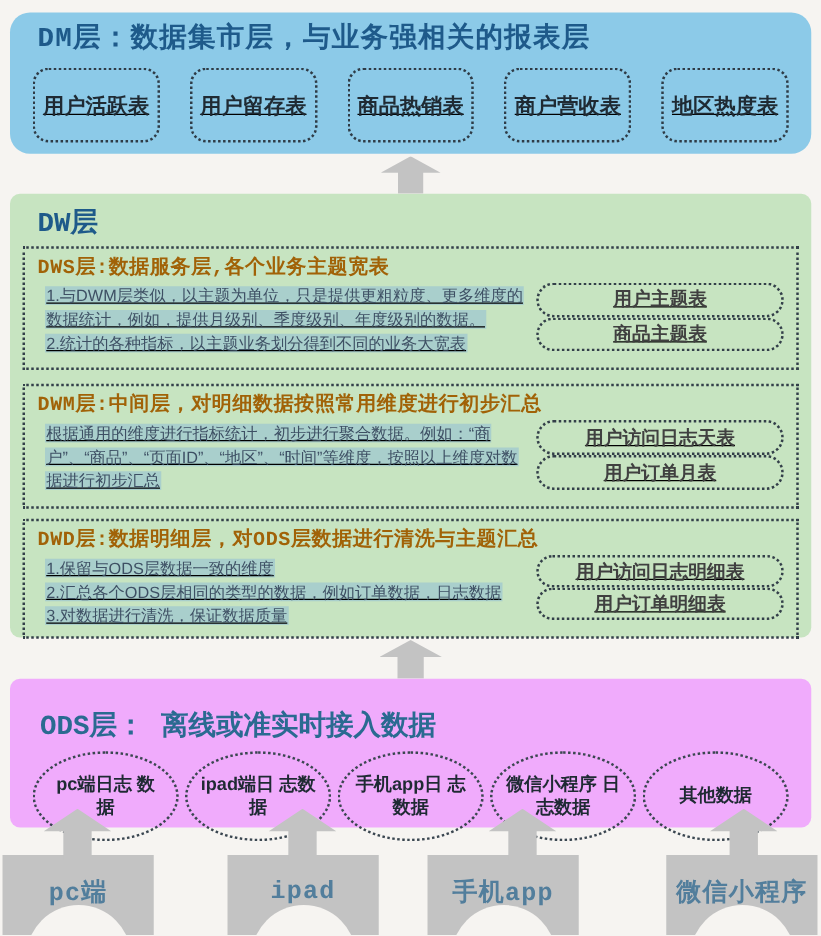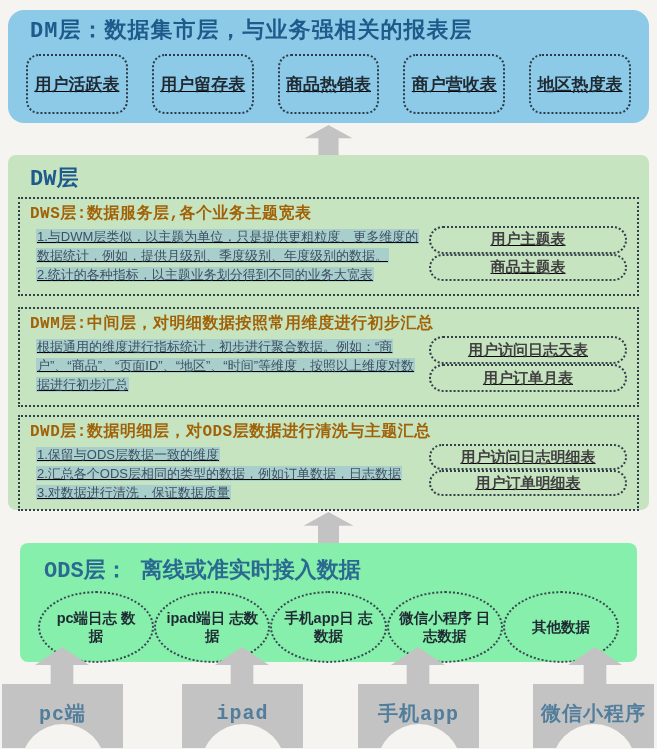--- a/index.html
+++ b/index.html
@@ -54,22 +54,22 @@
   .pill {
     height:30px; border:2px dotted #333f49; border-radius:16px;
     display:flex; align-items:center; justify-content:center;
     font-size:15px; font-weight:bold; color:#404040;
   }
 
   
   .gap2 { height:33px; display:flex; align-items:flex-end; justify-content:center; }
   .gap2 .arrow-up { width:50px; height:31px; }
   .ods {
-    margin:0 20px; height:119px; border-radius:8px;
-    background:#86efac; padding:12px 18px 0 18px; position:relative; z-index:1;
+    margin:0 8px; height:119px; border-radius:8px;
+    background:#f0abfc; padding:22px 18px 0 18px; position:relative; z-index:1;
   }
   .ods-title { color:#2a6a91; font-weight:bold; font-size:22px; padding-left:6px; }
   .oval-row { display:flex; justify-content:space-between; margin-top:6px; position:relative; z-index:3; }
   .oval {
     width:117px; height:72px; border:2px dotted #3a4650; border-radius:50%;
     display:flex; align-items:center; justify-content:center; text-align:center;
     font-size:14.5px; font-weight:bold; color:#1f2a33; padding:4px 10px; line-height:1.25;
     background:transparent;
   }
 
@@ -178,21 +178,21 @@
     <div class="dev-arrow arrow-up" style="left:568px"></div>
 
     <div class="dev-box" style="left:2px">
       <div class="dev-label mono">pc端</div>
       <div class="dev-circle"></div>
     </div>
     <div class="dev-box" style="left:182px">
       <div class="dev-label mono">ipad</div>
       <div class="dev-circle"></div>
     </div>
-    <div class="dev-box" style="left:358px">
+    <div class="dev-box" style="left:342px">
       <div class="dev-label mono">手机app</div>
       <div class="dev-circle"></div>
     </div>
     <div class="dev-box" style="left:533px">
       <div class="dev-label mono">微信小程序</div>
       <div class="dev-circle"></div>
     </div>
   </div>
 
 </div>

